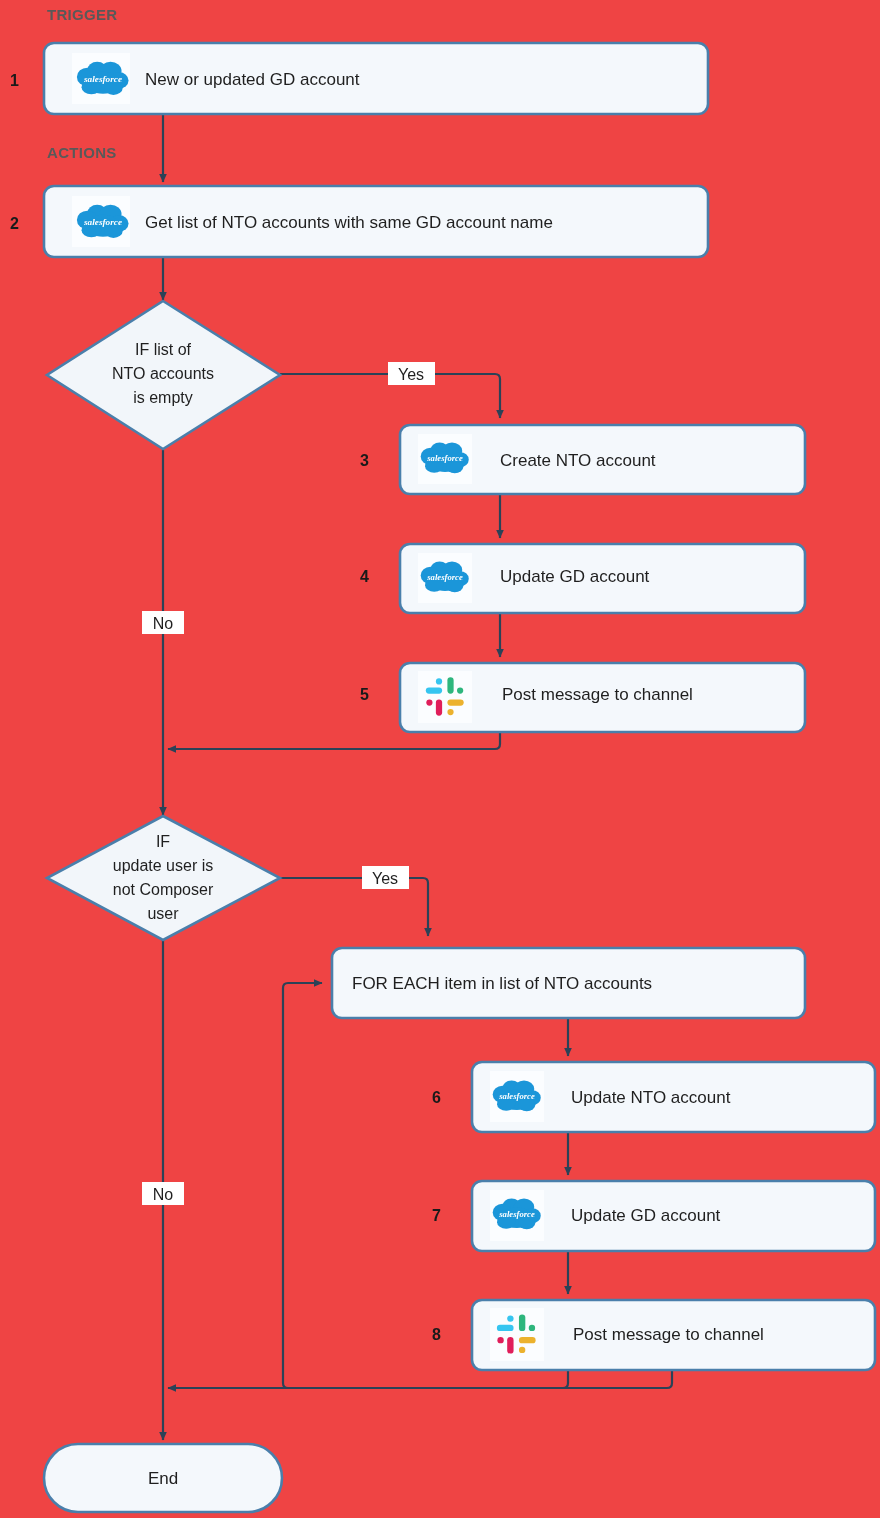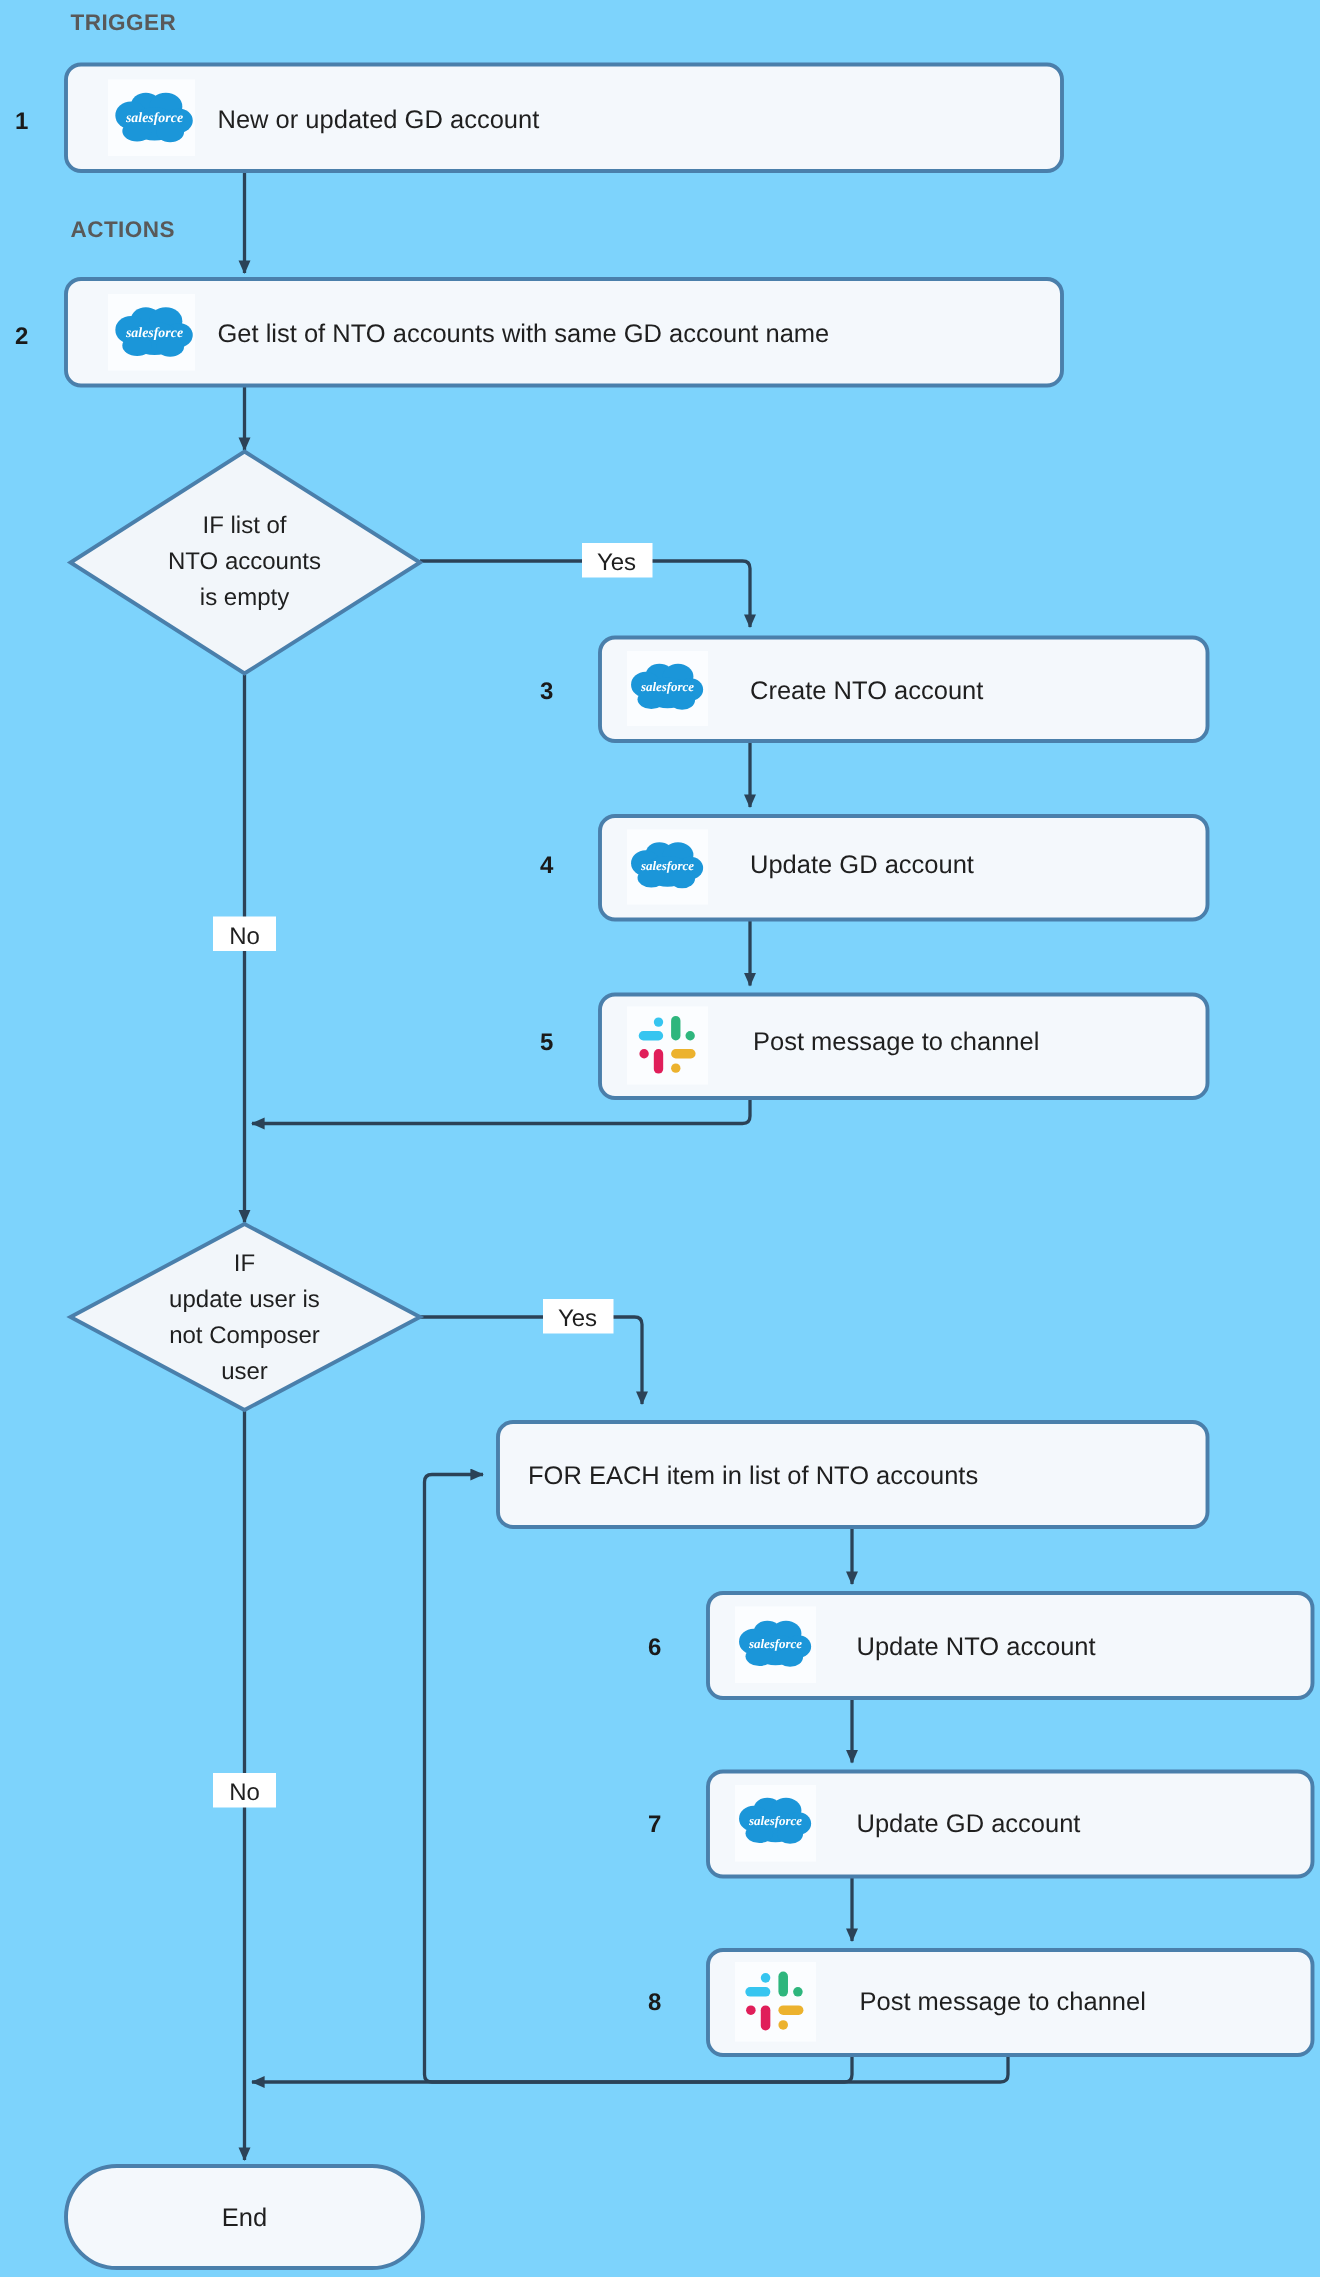--- a/index.html
+++ b/index.html
@@ -7,21 +7,21 @@
     padding: 0;
     background: #ffffff;
   }
   body {
     font-family: "Liberation Sans", sans-serif;
   }
   #canvas {
     position: relative;
     width: 880px;
     height: 1518px;
-    background: #7dd3fc;
+    background: #ef4444;
     overflow: hidden;
   }
   svg.flow {
     position: absolute;
     top: 0;
     left: 0;
     width: 880px;
     height: 1518px;
   }
   .section-label {

